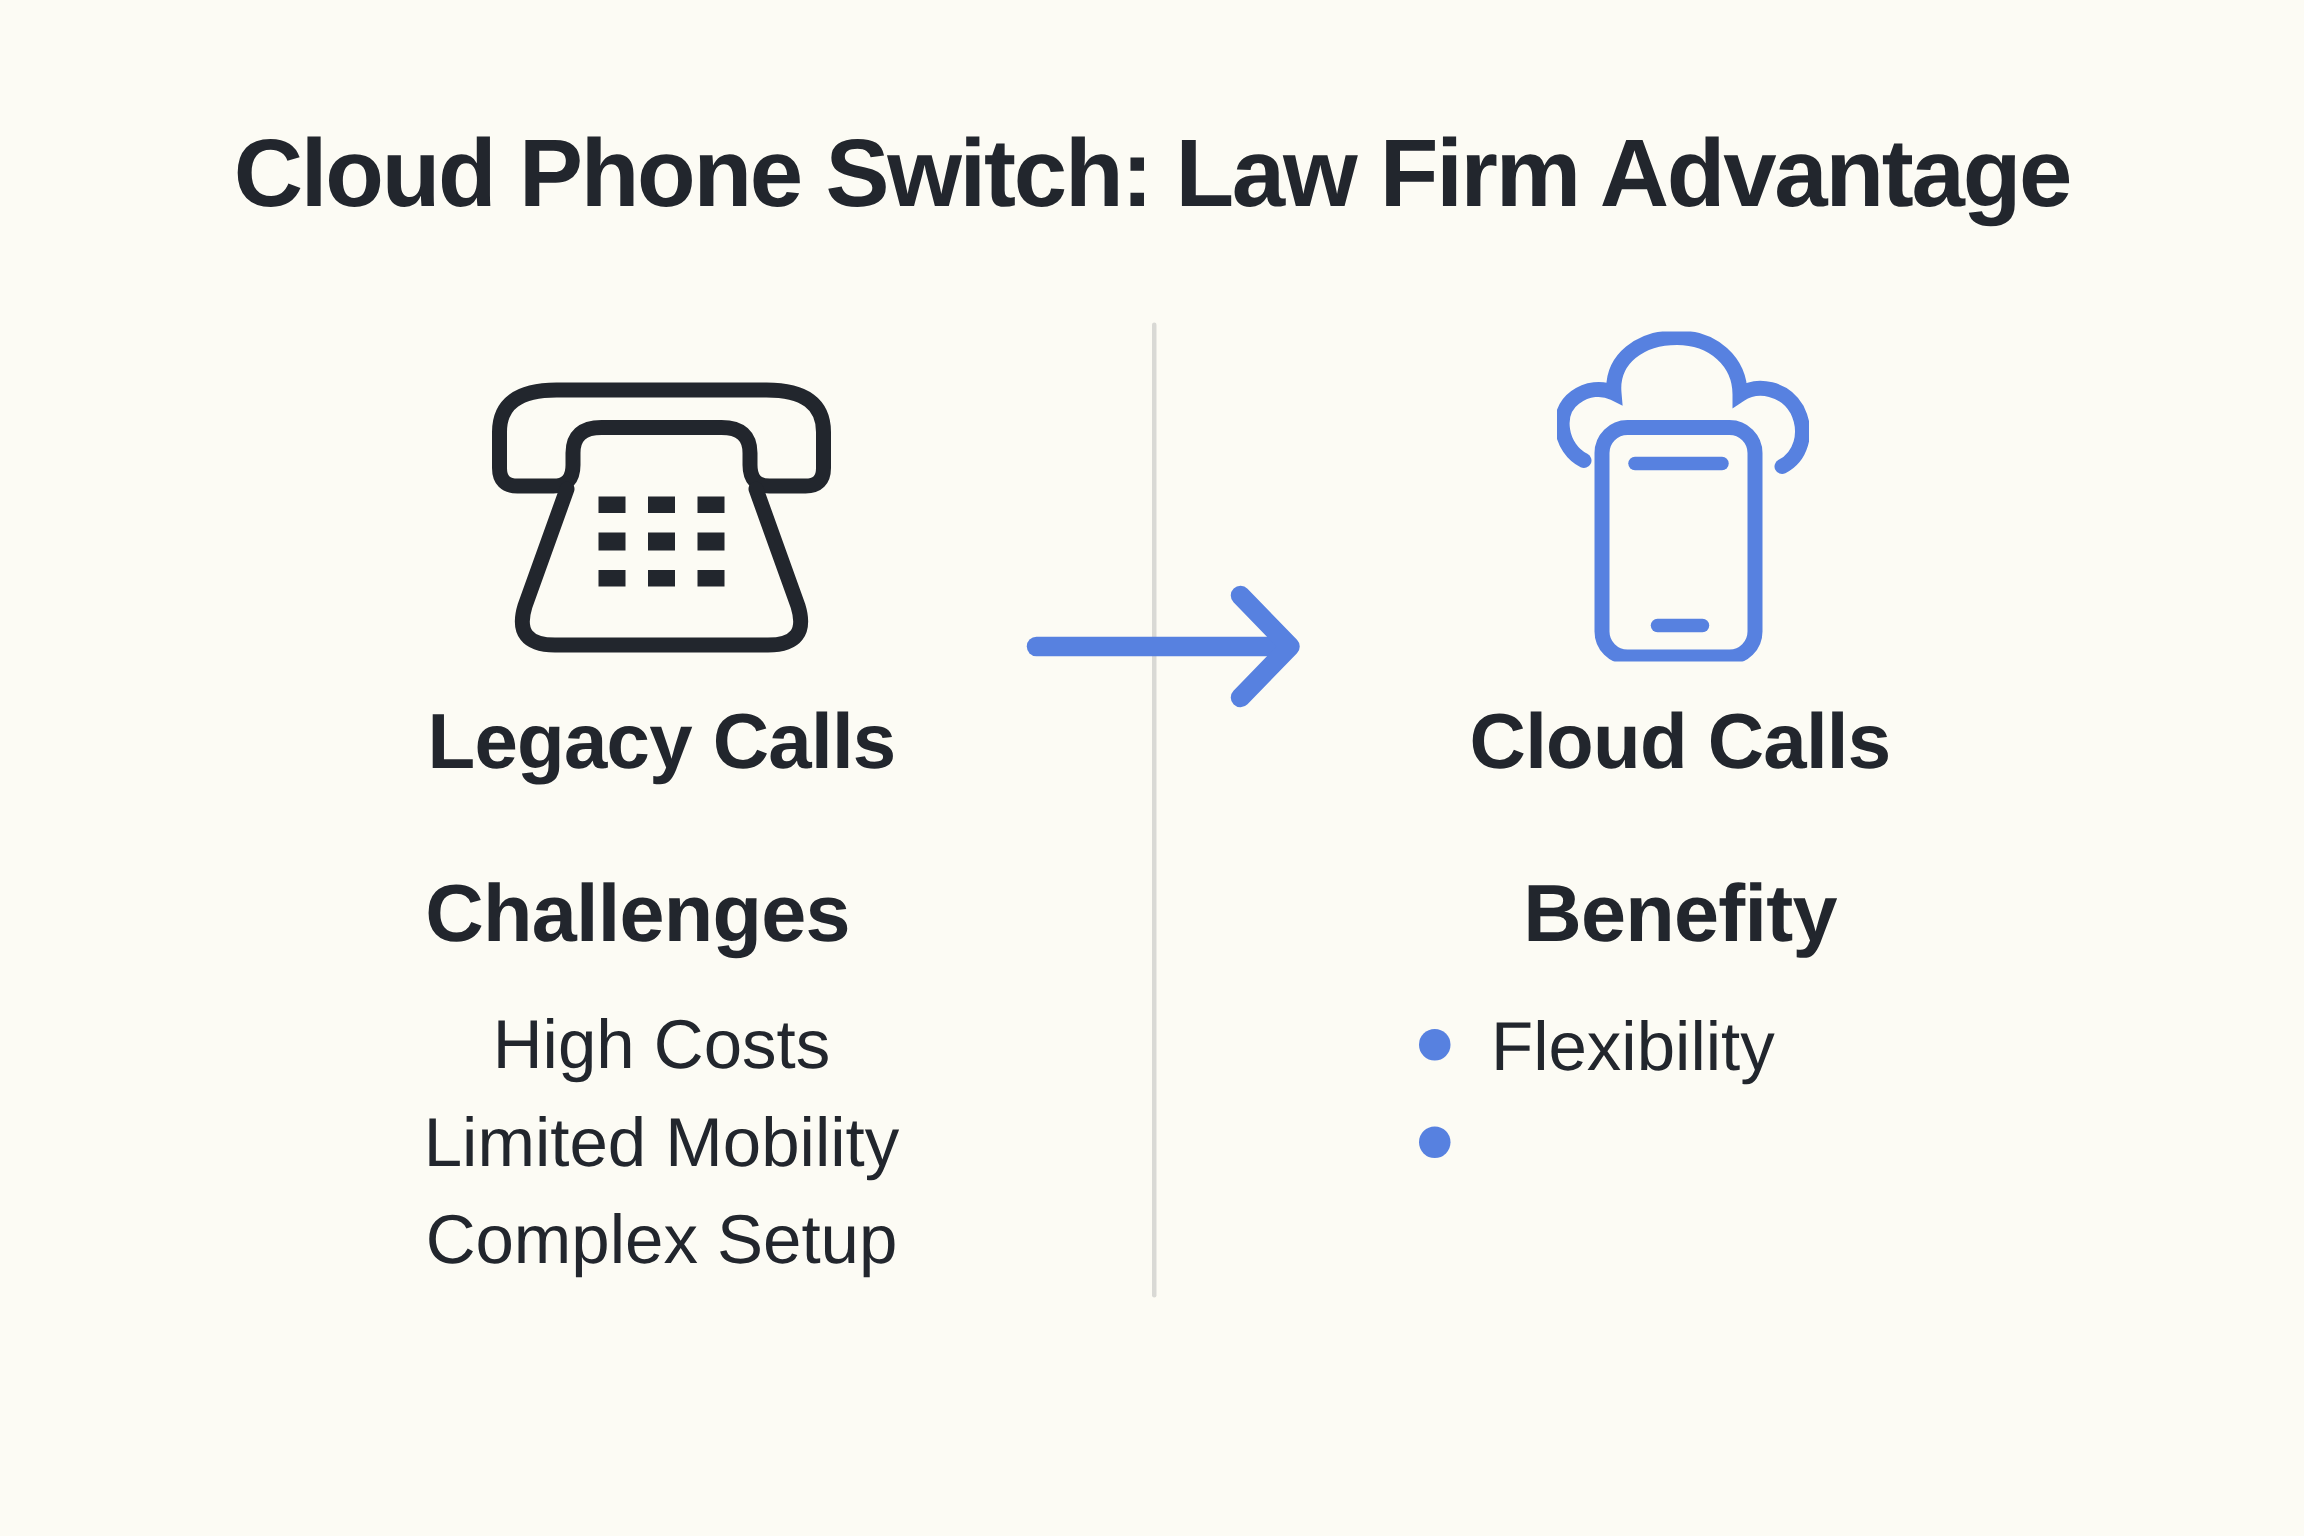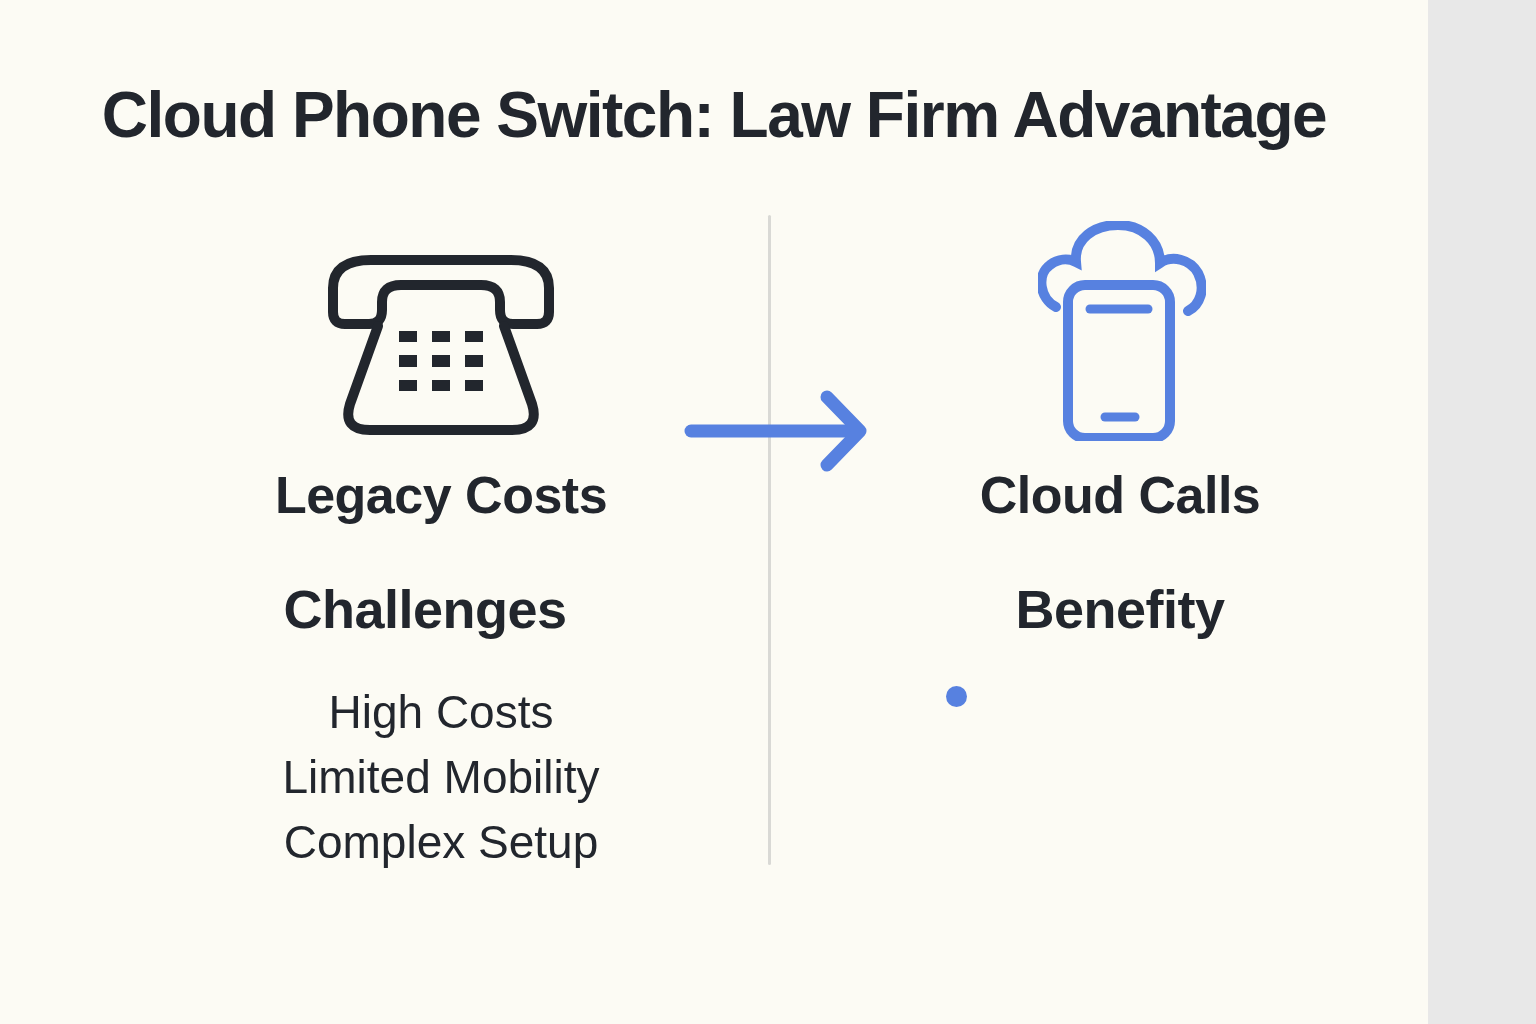--- a/index.html
+++ b/index.html
@@ -2,21 +2,21 @@
 <html><head>
 <meta charset="utf-8">
 <style>
   html, body { margin: 0; padding: 0; }
   body {
     font-family: "Liberation Sans", sans-serif;
     background: #e8e8e8;
   }
   .canvas {
     position: relative;
-    width: 1428px;
+    width: 1536px;
     height: 1024px;
     background: var(--bg, #fcfbf4);
     overflow: hidden;
     color: var(--ink, #22262d);
   }
   .title {
     position: absolute;
     left: 0; right: 0;
     top: 78px;
     text-align: center;
@@ -62,21 +62,20 @@
 
   .plain-list {
     position: absolute;
     left: 121px;
     top: 664px;
     width: 640px;
     text-align: center;
     font-size: 46px;
     font-weight: 400;
     line-height: 65px;
-    margin-top: 16px;
   }
   .bullet-list {
     position: absolute;
     left: 946px;
     top: 664px;
   }
   .bullet-row {
     display: flex;
     align-items: center;
     height: 65px;
@@ -141,32 +140,36 @@
 
   <div class="icon-box cloud-icon-box">
     <svg width="168" height="220" viewBox="0 0 168 220" fill="none">
       <path d="M 18 86 C 2 78 -2 54 12 44 C 20 38 30 37 38 41 C 36 18 56 4 80 4 C 104 4 122 20 122 42 C 134 34 152 38 160 52 C 168 68 162 84 150 90" stroke="var(--accent, #5781e0)" stroke-width="10" stroke-linecap="round"></path>
       <rect x="30" y="64" width="102" height="153" rx="17" fill="var(--bg, #fcfbf4)" stroke="var(--accent, #5781e0)" stroke-width="10"></rect>
       <path d="M 52 88 L 110 88" stroke="var(--accent, #5781e0)" stroke-width="9" stroke-linecap="round"></path>
       <path d="M 67 196 L 97 196" stroke="var(--accent, #5781e0)" stroke-width="9" stroke-linecap="round"></path>
     </svg>
   </div>
 
-  <div class="col-label left-label">Legacy Costs</div>
+  <div class="col-label left-label">Legacy Calls</div>
   <div class="col-label right-label">Cloud Calls</div>
 
   <div class="col-heading left-heading">Challenges</div>
   <div class="col-heading right-heading">Benefity</div>
 
   <div class="plain-list">
     <div>High Costs</div>
     <div>Limited Mobility</div>
     <div>Complex Setup</div>
   </div>
 
   <div class="bullet-list">
     <div class="bullet-row">
       <span class="bullet-dot"></span>
+      <span class="bullet-text">Flexibility</span>
+    </div>
+    <div class="bullet-row">
+      <span class="bullet-dot"></span>
     </div>
   </div>
 
 
 </div>
 
 </body></html>

